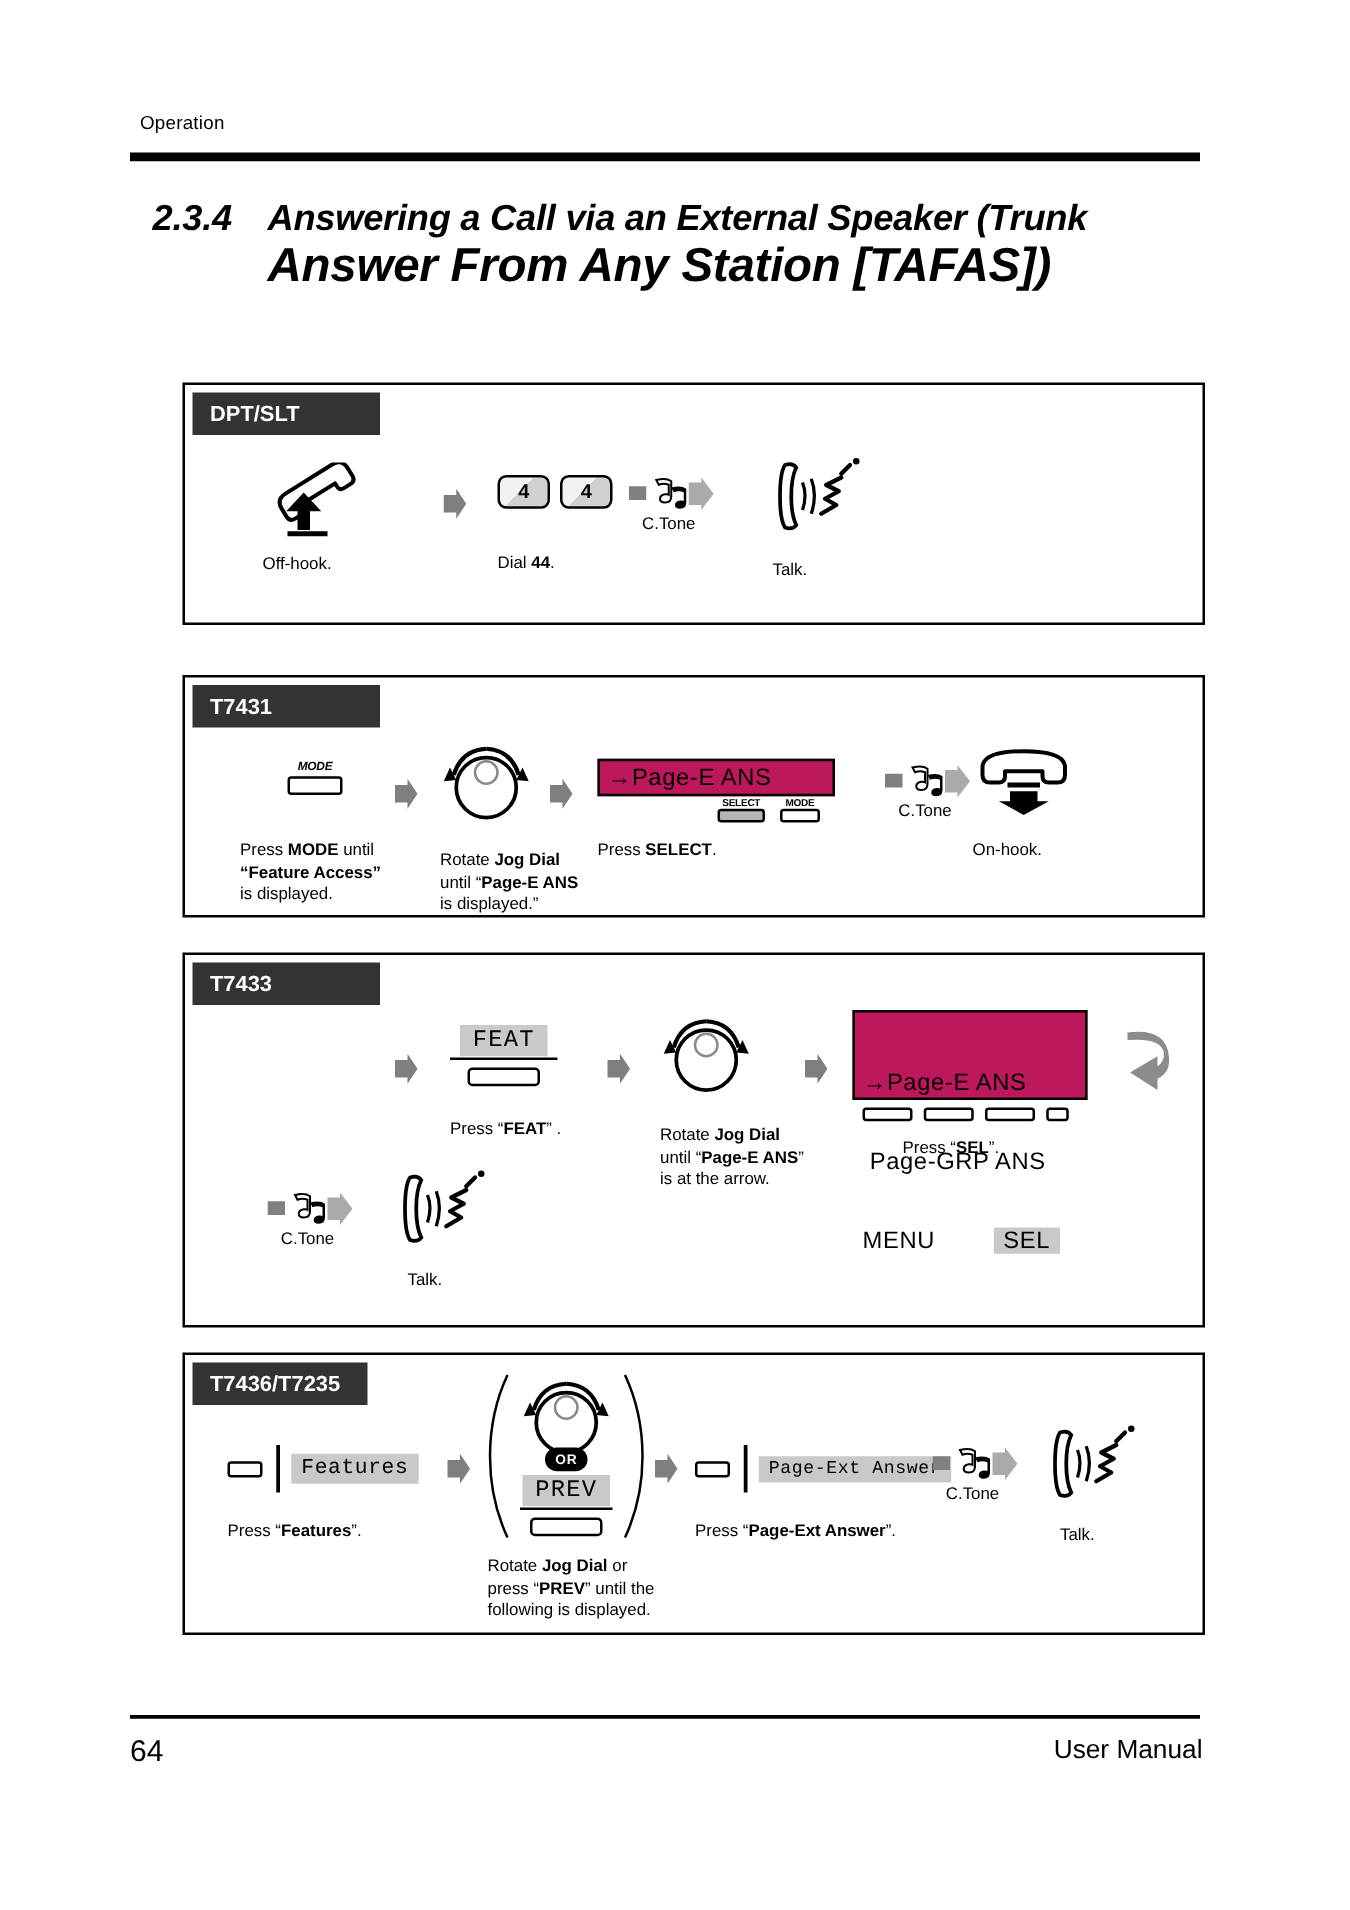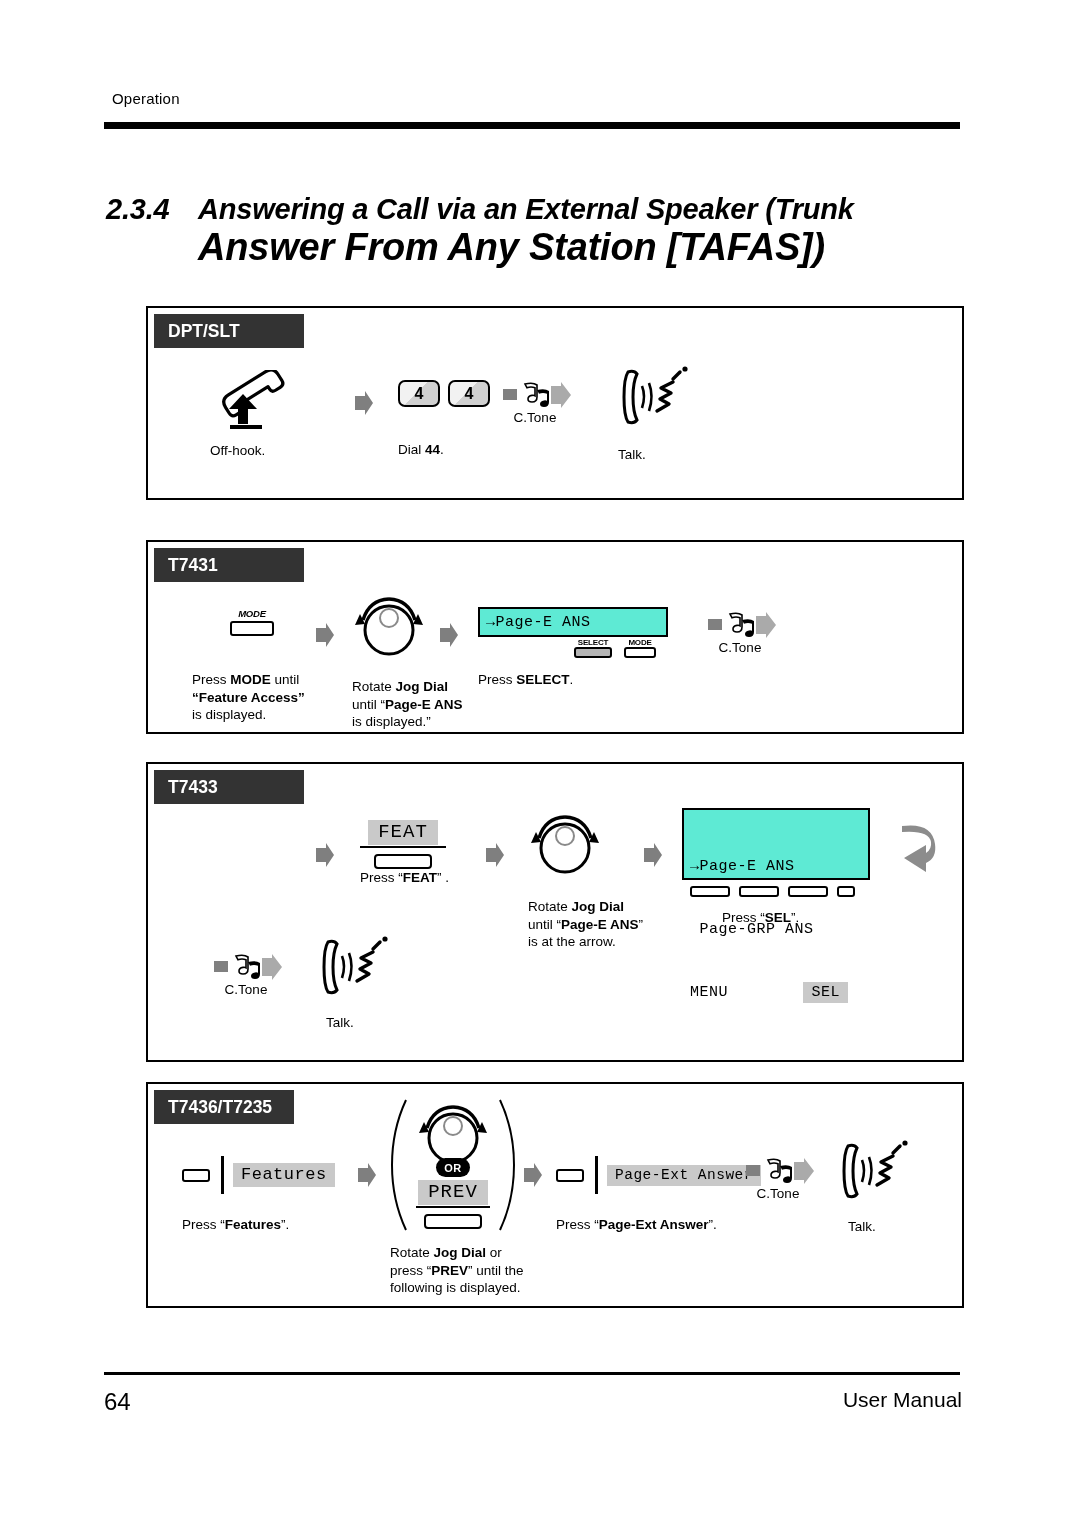--- a/index.html
+++ b/index.html
@@ -12,21 +12,21 @@
 
   
   .running-head{
     position:absolute;left:112px;top:90px;
     font-size:15px;color:#000000;letter-spacing:.2px;
   }
   .head-rule{
     position:absolute;left:104px;top:122px;width:856px;height:7px;background:#000;
   }
   .title-wrap{
-    position:absolute;left:106px;top:156px;width:880px;margin-top:34px;
+    position:absolute;left:122px;top:156px;width:880px;
   }
   .title-line{
     display:flex;font-style:italic;font-weight:bold;font-size:29px;
     line-height:38px;letter-spacing:-.2px;
   }
   .title-num{width:92px;flex:0 0 92px;}
   .title-txt{flex:1;}
   .title-line2{margin-left:92px;font-style:italic;font-weight:bold;
     font-size:38px;line-height:38px;letter-spacing:-.2px;}
 
@@ -45,23 +45,23 @@
   .tab-wide{min-width:150px;}
 
   .step{position:absolute;}
   .step-cap{
     font-size:13.5px;line-height:17.5px;color:#000;
   }
   .b{font-weight:bold;}
 
   
   .lcd{
-    border:2.5px solid #000;background:#5eead4;
-    font-family:Liberation Mono, monospace;
-    font-size:15px;line-height:19px;letter-spacing:.5px;
+    border:2.5px solid #000;background:#be185d;
+    font-family:Liberation Sans, sans-serif;
+    font-size:19px;line-height:19px;letter-spacing:.5px;
     padding:4px 6px;box-sizing:border-box;white-space:pre;
   }
   .lcd3{line-height:21px;}
   .hl{background:#c9c9c9;}
 
   
   .softkey{
     border:2px solid #000;border-radius:3px;background:#fff;
     height:11px;box-sizing:border-box;
   }
@@ -262,39 +262,49 @@
         <svg width="68" height="26" viewBox="0 0 68 26">
           <rect x="0" y="7" width="14" height="11" fill="#808080"></rect>
           <path d="M48 4 h10 v-4 l10 13 l-10 13 v-4 h-10 z" fill="#aaaaaa"></path>
           <path d="M22 2 q8 -2 12 1 v12 q0 5 -5 5 q-4 0 -4 -3 q0 -3 4 -3.6 q2 -.3 3 .4 v-8 q-4 -1.5 -8 0 z" fill="#fff" stroke="#000" stroke-width="1.6"></path>
           <path d="M34 8 q8 -2 12 1 v11 q0 5 -5 5 q-4 0 -4 -3 q0 -3 4 -3.6 q2 -.3 3 .4 v-7 q-4 -1.5 -8 0 z" fill="#000"></path>
         </svg>
       </div>
       <div class="ctone-cap" style="width:64px;">C.Tone</div>
     </div>
 
+    <div class="step" style="left:630px;top:52px;width:120px;">
+      <div>
+        <svg width="82" height="58" viewBox="0 0 82 58">
+          <path d="M8 20 q0 -13 33 -13 q33 0 33 13 v6 q0 6 -6 6 h-7 q-5 0 -5 -5 v-4 h-30 v4 q0 5 -5 5 h-7 q-6 0 -6 -6 z" fill="#fff" stroke="#000" stroke-width="3.2" stroke-linejoin="round"></path>
+          <rect x="28" y="32" width="26" height="4" fill="#000"></rect>
+          <path d="M30 39 h22 v8 h9 l-20 11 l-20 -11 h9 z" fill="#000"></path>
+        </svg>
+      </div>
+      <div class="step-cap" style="margin-top:14px;">On-hook.</div>
+    </div>
   </div>
 
   <div class="panel" style="left:146px;top:762px;width:814px;height:296px;">
     <div class="panel-tab">T7433</div>
 
 
     <div class="step" style="left:166px;top:78px;">
       <svg width="22" height="26" viewBox="0 0 22 26">
           <path d="M2 6 h10 v-5 l8 12 l-8 12 v-5 h-10 z" fill="#7f7f7f"></path>
         </svg>
     </div>
 
     <div class="step" style="left:212px;top:56px;width:140px;">
       <div class="stackbtn" style="width:86px;">
         <div class="cap">FEAT</div>
         <div class="rule"></div>
         <div class="btn"></div>
       </div>
-      <div class="step-cap" style=""><span>Press “</span><span class="b">FEAT</span><span>” .</span></div>
+      <div class="step-cap" style="margin-top:25px;"><span>Press “</span><span class="b">FEAT</span><span>” .</span></div>
     </div>
 
     <div class="step" style="left:336px;top:78px;">
       <svg width="22" height="26" viewBox="0 0 22 26">
           <path d="M2 6 h10 v-5 l8 12 l-8 12 v-5 h-10 z" fill="#7f7f7f"></path>
         </svg>
     </div>
 
     <div class="step" style="left:380px;top:44px;width:150px;">
       <div>

